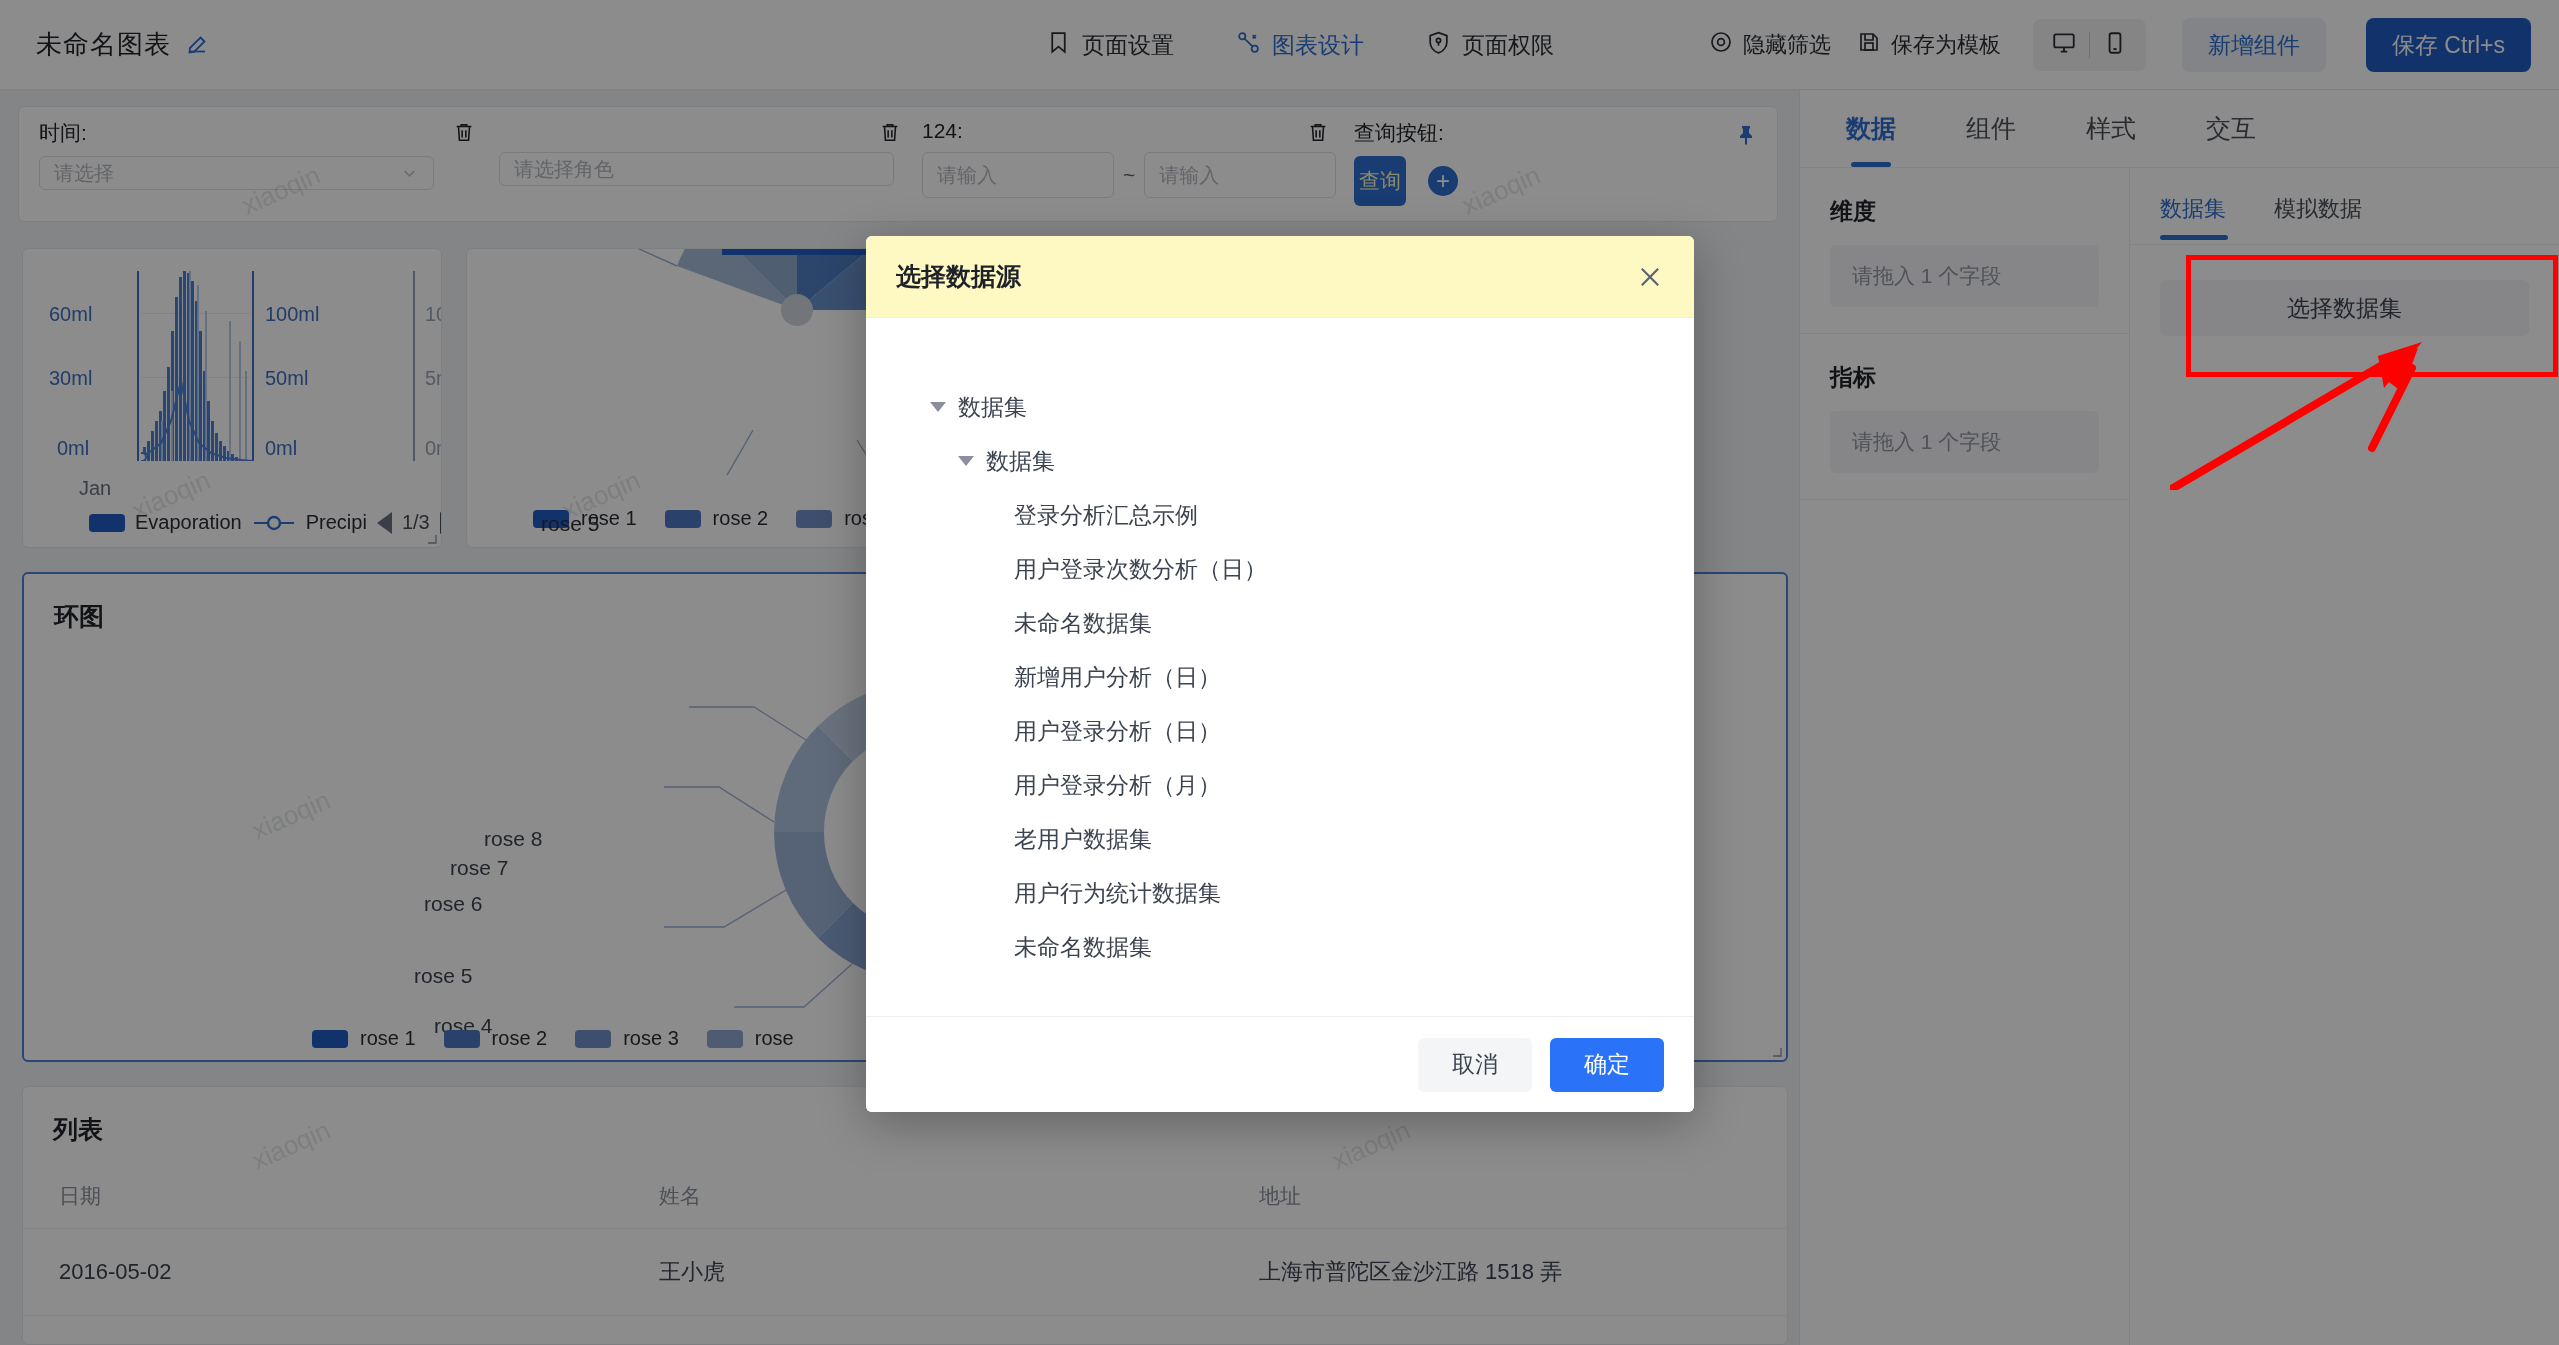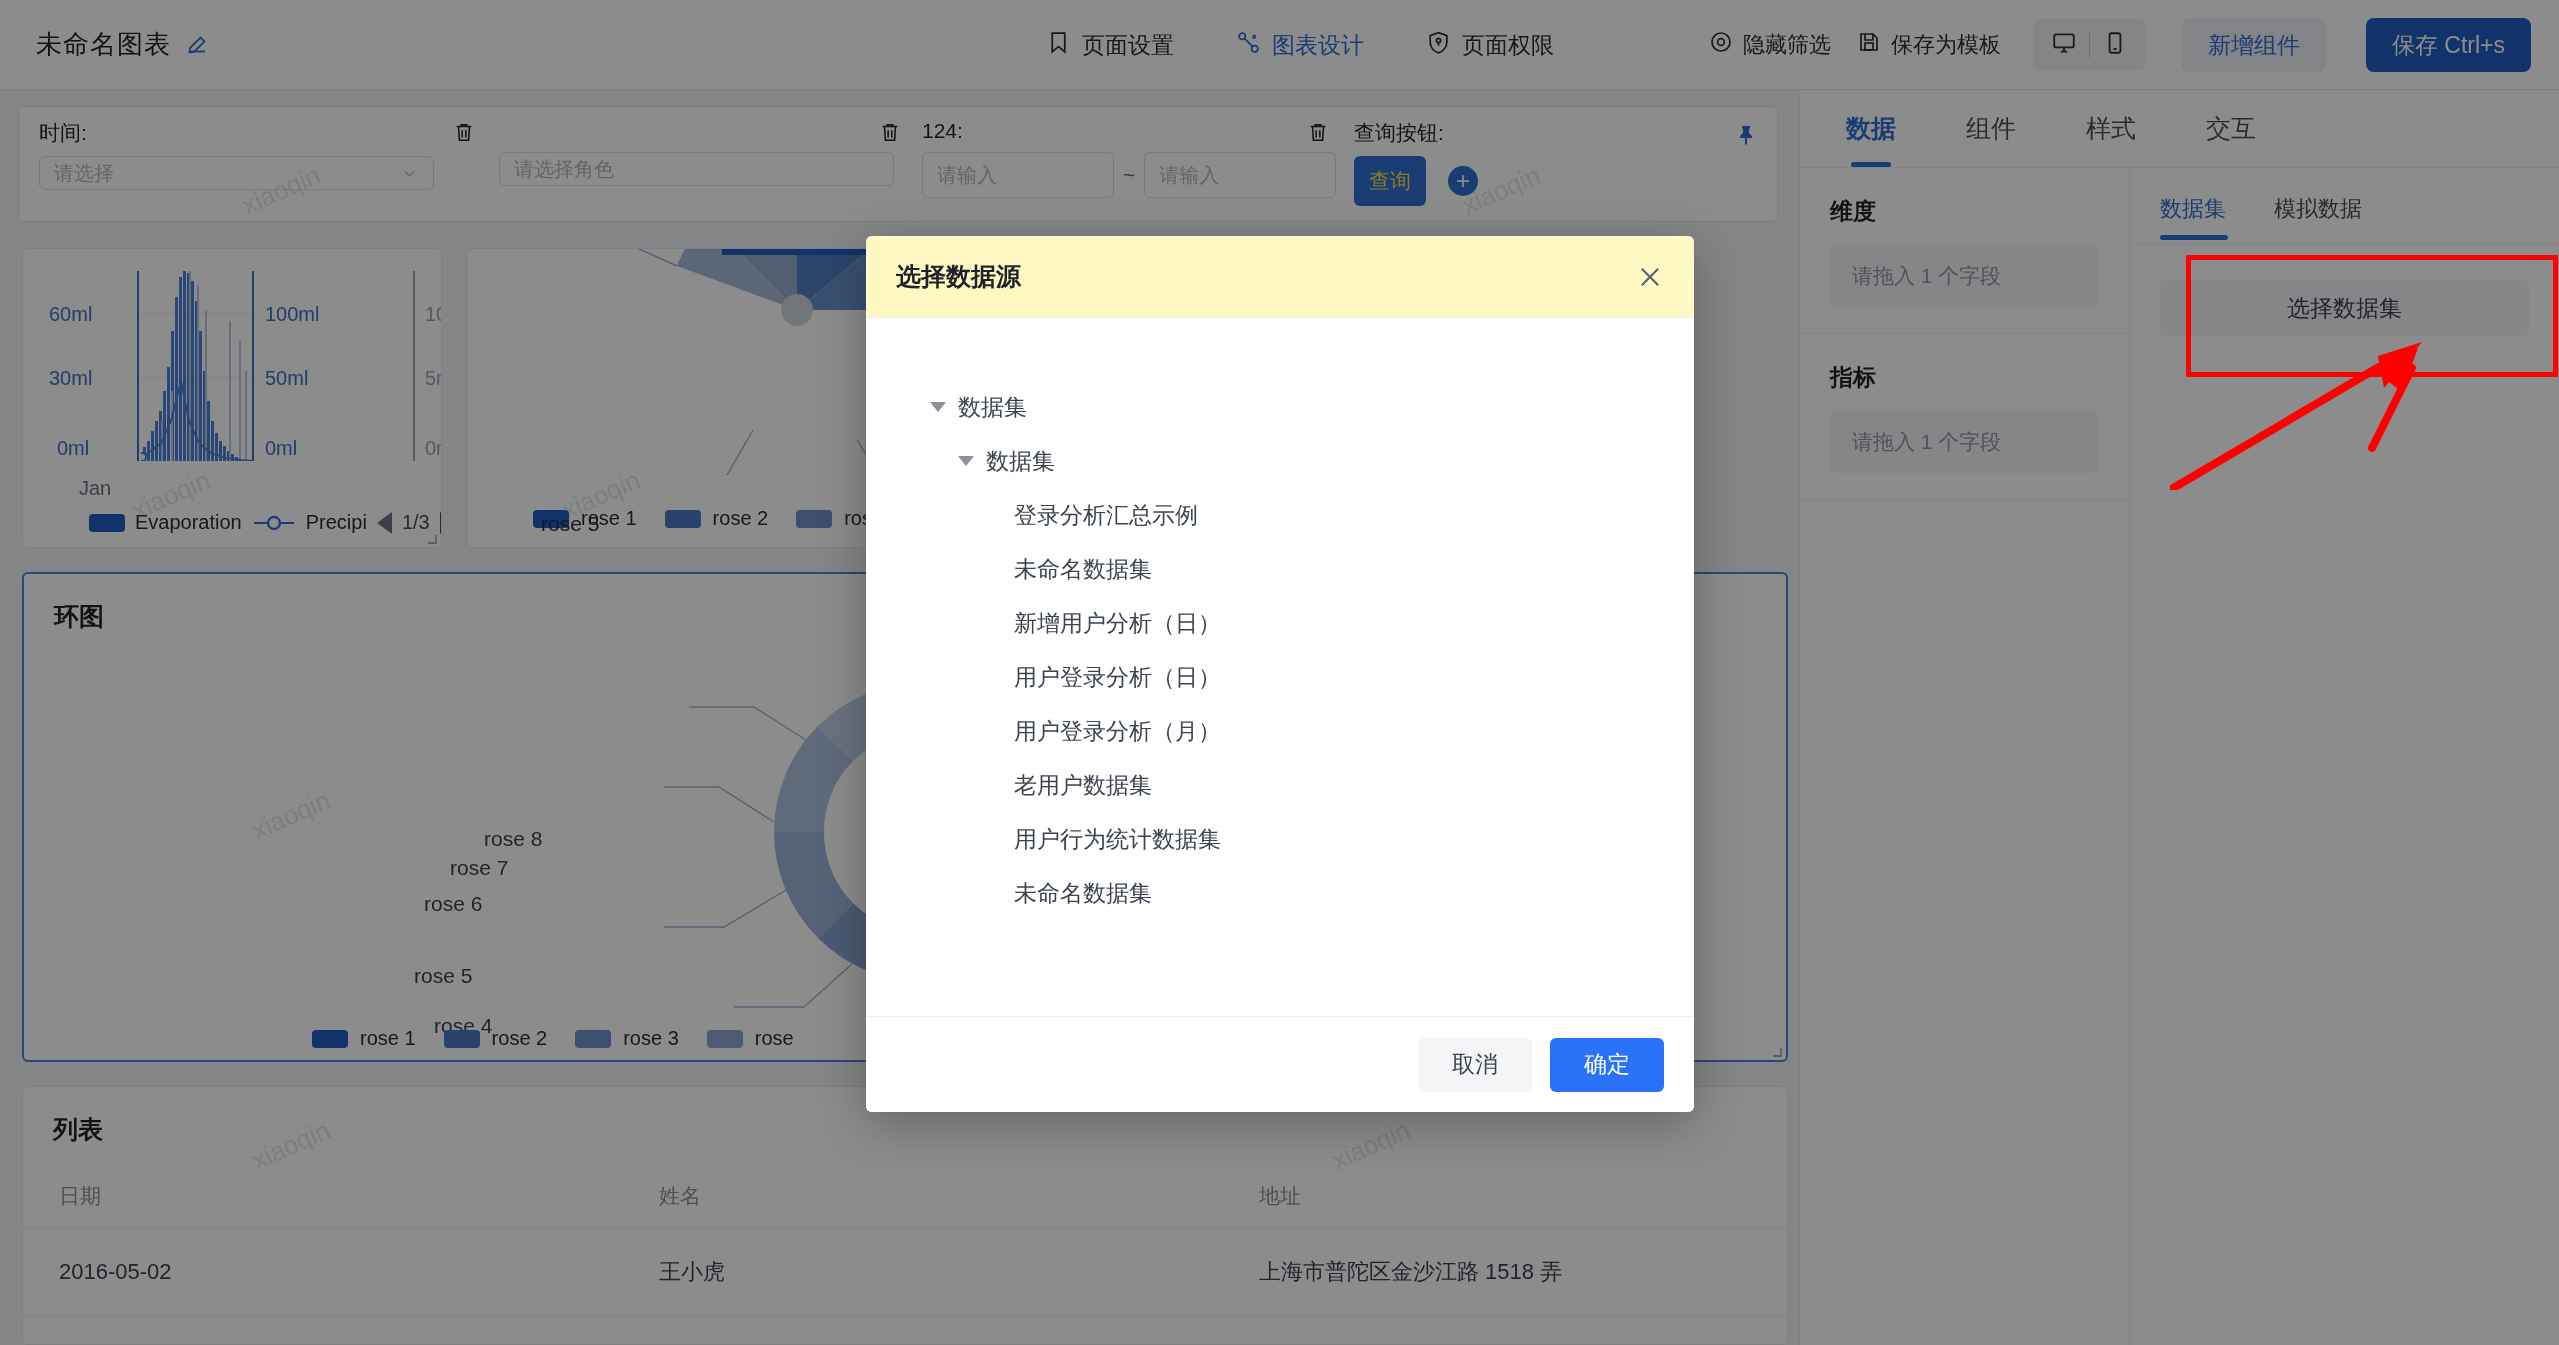--- a/index.html
+++ b/index.html
@@ -66,21 +66,21 @@
     display: flex; align-items: center; padding: 0 14px; font-size: 20px; color: #b4b8c0;
     justify-content: space-between;
   }
   .chev { width: 19px; height: 19px; color: #c0c4cc; }
   .inp-box {
     height: 46px; border: 1px solid #dcdfe6; border-radius: 6px; background: #fff;
     display: flex; align-items: center; padding: 0 14px; font-size: 20px; color: #b4b8c0;
   }
   .tilde { font-size: 21px; color: #606266; margin: 0 9px; }
   .query-btn {
-    background: #2f6fd0; color: #fde047; height: 50px; width: 72px; border-radius: 6px;
+    background: #2f6fd0; color: #fef9c3; height: 50px; width: 52px; border-radius: 6px;
     display: flex; align-items: center; justify-content: center; font-size: 21px; cursor: pointer;
   }
   .add-circle {
     width: 30px; height: 30px; border-radius: 50%; background: #2f6fd0; color: #fff;
     display: flex; align-items: center; justify-content: center; font-size: 24px; line-height: 1; cursor: pointer;
   }
   .pin-icon { position: absolute; right: 18px; top: 16px; width: 24px; height: 26px; color: #2f6fd0; cursor: pointer; }
 
   
   .widget {
@@ -608,20 +608,23 @@
           <span class="tree-label">数据集</span>
         </div>
         <div class="tree-node lvl2">
           <span class="caret"></span>
           <span class="tree-label">数据集</span>
         </div>
         <div class="tree-node lvl3">
           <span class="tree-label">登录分析汇总示例</span>
         </div>
         <div class="tree-node lvl3">
+          <span class="tree-label">用户登录次数分析（日）</span>
+        </div>
+        <div class="tree-node lvl3">
           <span class="tree-label">未命名数据集</span>
         </div>
         <div class="tree-node lvl3">
           <span class="tree-label">新增用户分析（日）</span>
         </div>
         <div class="tree-node lvl3">
           <span class="tree-label">用户登录分析（日）</span>
         </div>
         <div class="tree-node lvl3">
           <span class="tree-label">用户登录分析（月）</span>

